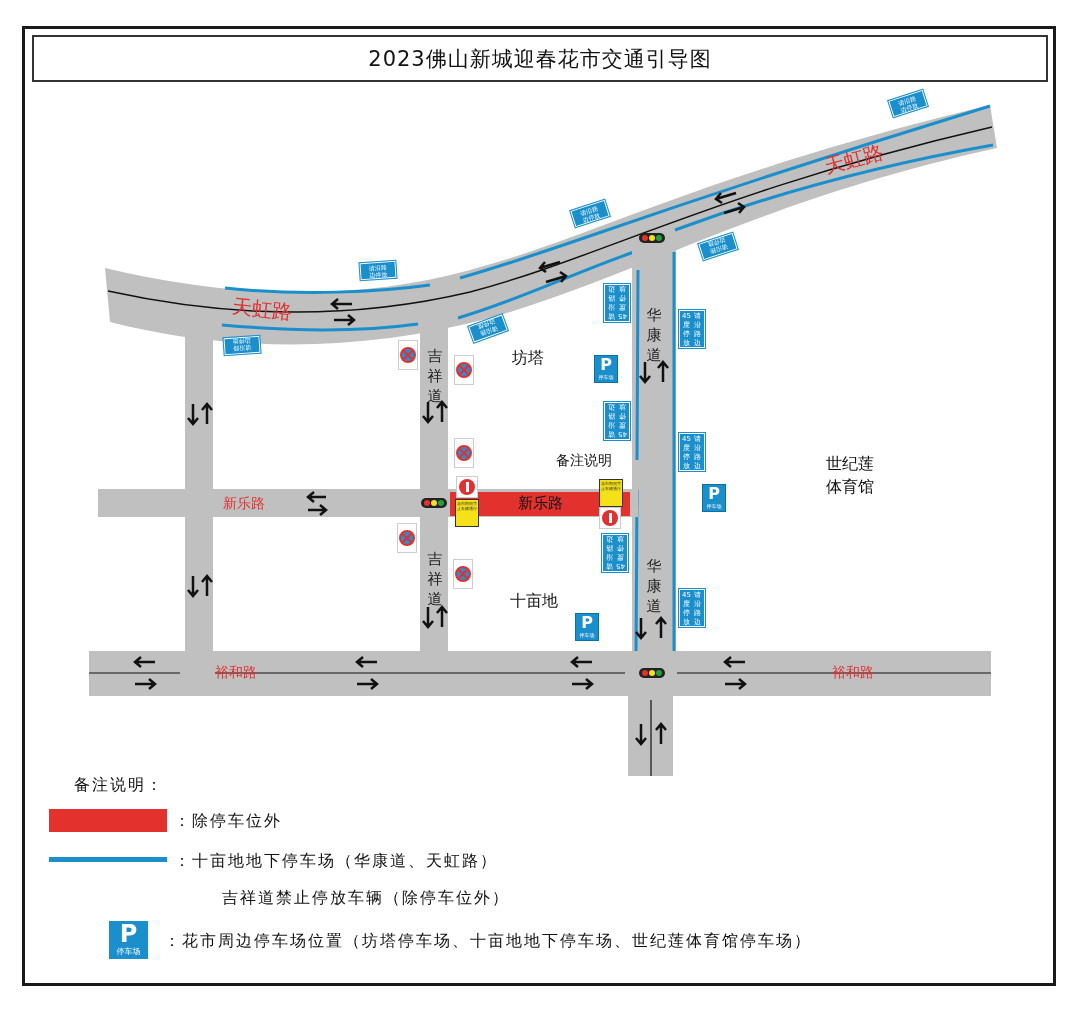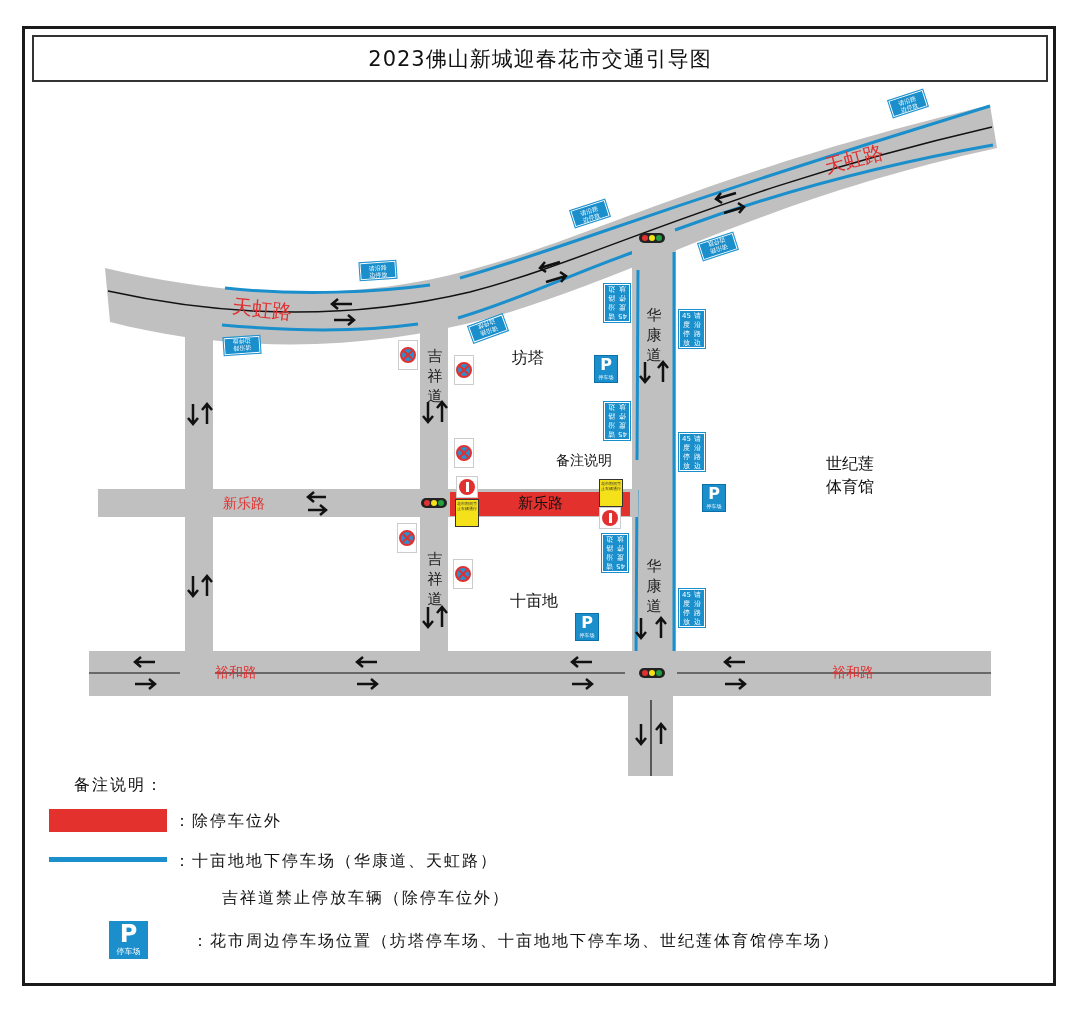--- a/index.html
+++ b/index.html
@@ -275,13 +275,13 @@
 <div class="legend-title">备注说明：</div>
 <div class="legend-red"></div>
 <div class="legend-row" style="left:174px;top:811px;">：除停车位外</div>
 <div class="legend-blue"></div>
 <div class="legend-row" style="left:174px;top:851px;">：十亩地地下停车场（华康道、天虹路）</div>
 <div class="legend-row" style="left:196px;top:888px;margin-left:26px;">吉祥道禁止停放车辆（除停车位外）</div>
 <div class="legend-p">
     <span class="p">P</span>
     <span class="s">停车场</span>
   </div>
-<div class="legend-row" style="left:192px;top:931px;text-align:right;">：花市周边停车场位置（坊塔停车场、十亩地地下停车场、世纪莲体育馆停车场）</div>
+<div class="legend-row" style="left:164px;top:931px;text-align:right;">：花市周边停车场位置（坊塔停车场、十亩地地下停车场、世纪莲体育馆停车场）</div>
 
 </body></html>

